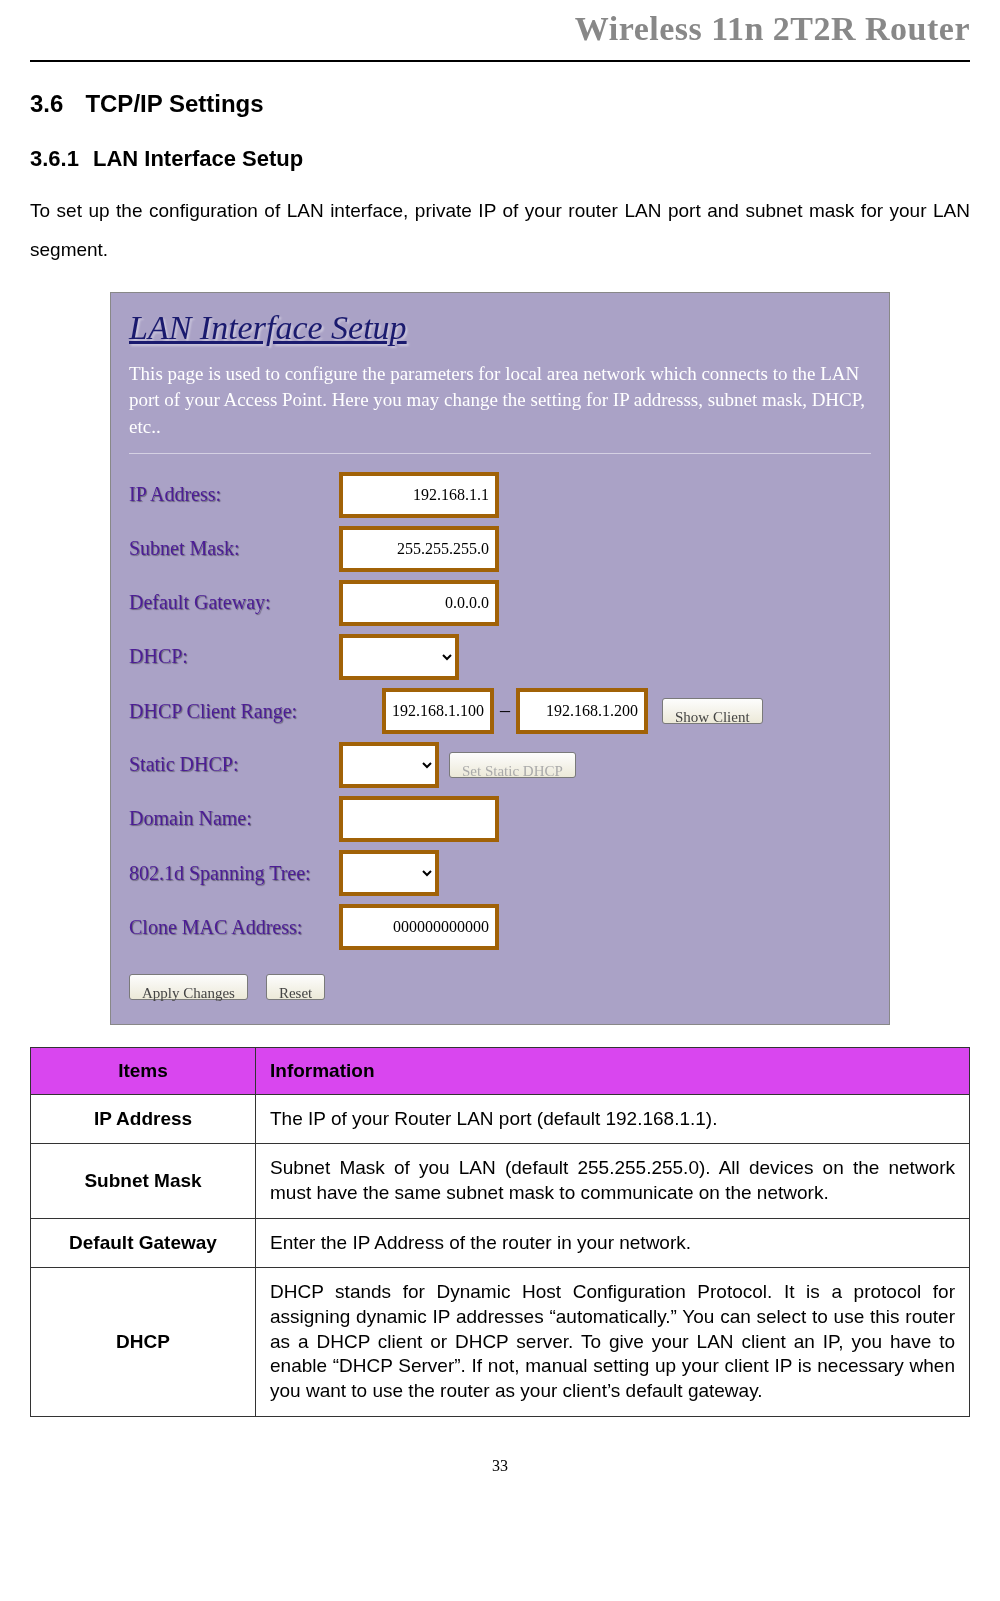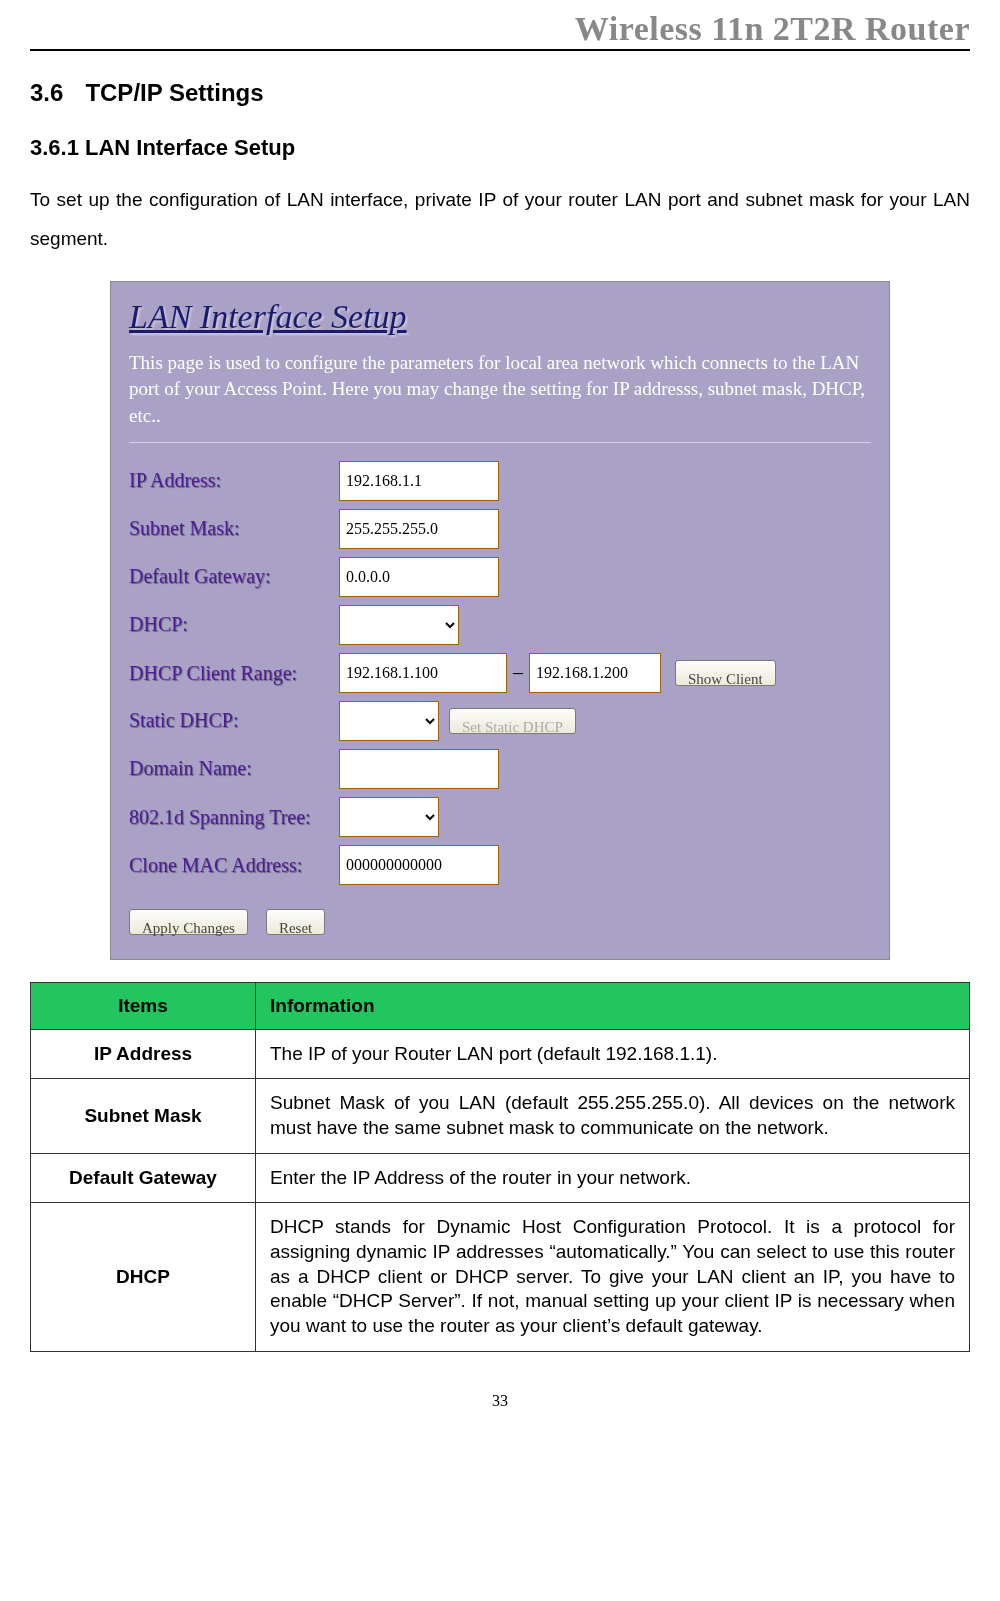--- a/index.html
+++ b/index.html
@@ -14,36 +14,36 @@
   .page {
     padding: 10px 30px 20px 30px;
   }
   .doc-header {
     text-align: right;
     font-family: "Times New Roman", serif;
     font-weight: bold;
     font-size: 34px;
     color: #888;
     border-bottom: 2px solid #000;
-    padding-bottom: 1px;
+    padding-bottom: 12px;
     margin-bottom: 28px;
     letter-spacing: 0.5px;
   }
   h2.section {
     font-size: 24px;
     font-weight: bold;
     margin: 10px 0 28px 0;
   }
   h2.section .num { margin-right: 22px; }
   h3.subsection {
     font-size: 22px;
     font-weight: bold;
     margin: 10px 0 20px 0;
   }
-  h3.subsection .num { margin-right: 6px; text-align: center; }
+  h3.subsection .num { margin-right: 14px; text-align: center; }
   p.intro {
     font-size: 19px;
     line-height: 2.05;
     text-align: justify;
     margin: 0 0 22px 0;
   }
 
   
   .shot-wrap {
     display: flex;
@@ -87,23 +87,24 @@
     width: 210px;
     font-family: "Times New Roman", serif;
     font-size: 20px;
     color: #4c1d95;
     text-shadow: 1px 1px 1px rgba(0,0,0,0.4);
   }
   .ctl {
     font-family: "Times New Roman", serif;
     font-size: 16px;
     background: #fff;
-    border: 1px solid #a16207;
+    border: 4px solid #a16207;
     padding: 19px 6px;
     height: 24px;
+    text-align: right;
   }
   input.ctl[type="text"] { width: 160px; }
   select.ctl { width: 120px; height: 26px; }
   .btn {
     font-family: "Times New Roman", serif;
     font-size: 15px;
     background: linear-gradient(#fdfdfd, #ece9d8);
     border: 1px solid #7a7a7a;
     border-radius: 3px;
     color: #444;
@@ -121,21 +122,21 @@
     border-collapse: collapse;
     margin-top: 4px;
   }
   table.info th, table.info td {
     border: 1.5px solid #333;
     padding: 12px 14px;
     font-size: 19px;
     vertical-align: middle;
   }
   table.info th {
-    background: #22c55e;
+    background: #d946ef;
     text-align: center;
   }
   table.info th:first-child { width: 225px; }
   table.info th:nth-child(2) { text-align: left; }
   table.info td:first-child { text-align: center; font-weight: bold; }
   table.info td:nth-child(2) { text-align: justify; line-height: 1.3; }
 
   .pagenum {
     text-align: center;
     font-size: 16px;
@@ -182,21 +183,21 @@
 
       <div class="formrow">
         <div class="lab">DHCP:</div>
         <select class="ctl">
           <option>Server</option>
         </select>
       </div>
 
       <div class="formrow">
         <div class="lab" style="line-height:1.1;">DHCP Client Range:</div>
-        <input type="text" class="ctl" style="width: 168px;" value="192.168.1.100">
+        <input type="text" class="ctl" style="width: 112px; margin-left: 43px;" value="192.168.1.100">
         <span class="dash">–</span>
         <input type="text" class="ctl" style="width: 132px;" value="192.168.1.200">
         <span style="width:14px;"></span>
         <button class="btn">Show Client</button>
       </div>
 
       <div class="formrow">
         <div class="lab">Static DHCP:</div>
         <select class="ctl" style="width:100px;">
           <option>Disabled</option>

